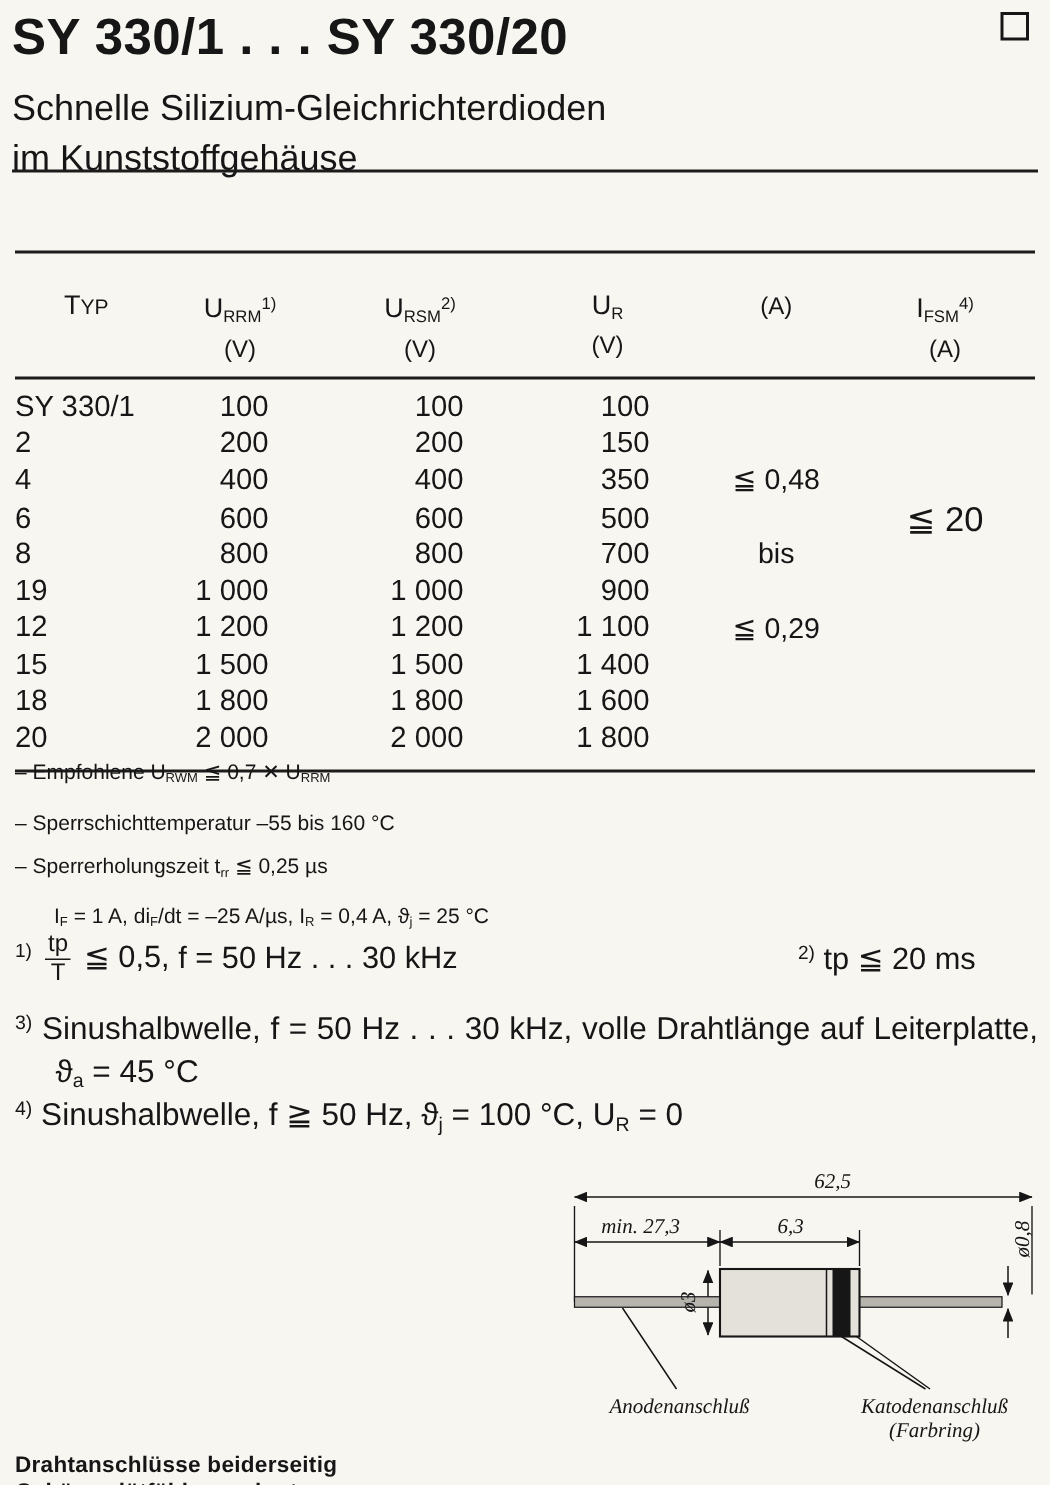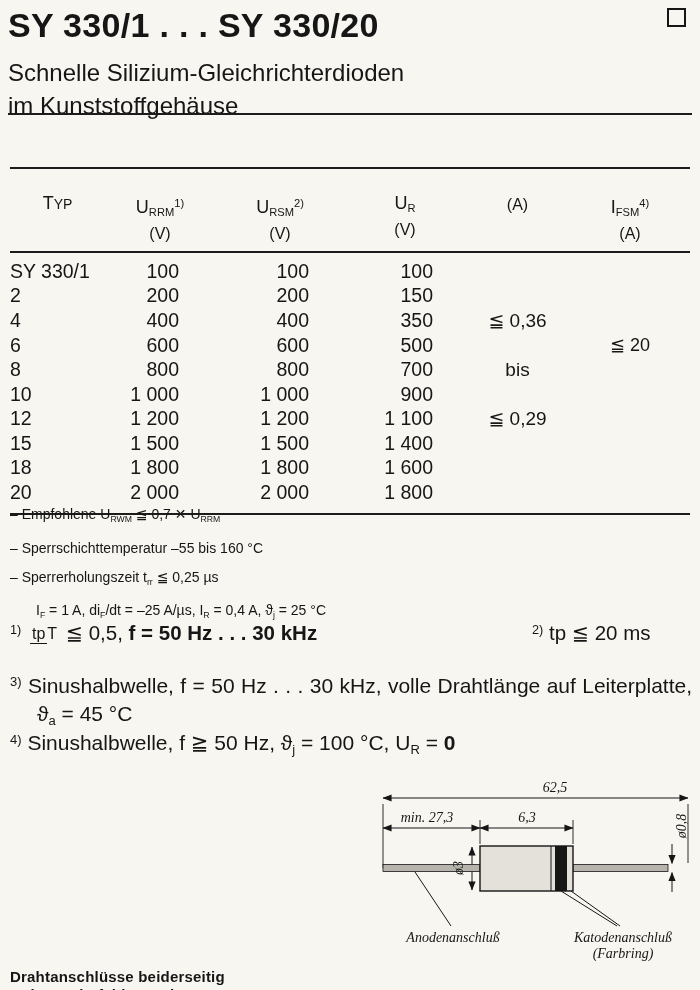--- a/index.html
+++ b/index.html
@@ -7,21 +7,21 @@
   body {
     position:relative;
     background:#f8f6f1;
     color:#161616;
     font-family:"Liberation Sans", sans-serif;
     overflow:hidden;
   }
   .sub { font-size:0.62em; vertical-align:-0.3em;text-align:center; }
   .sup { font-size:0.62em; vertical-align:0.5em; }
   .small { font-size:0.78em; }
-  .b { font-weight:700;margin-top:12px; }
+  .b { font-weight:400;margin-top:12px; }
 
   .title {
     position:absolute; left:8px; top:6px;
     font-size:34px; font-weight:700; letter-spacing:0.3px;
   }
   .corner-box {
     position:absolute; right:14px; top:8px;
     width:19px; height:19px; border:2.5px solid #161616; background:transparent;
   }
   .subtitle {
@@ -50,33 +50,33 @@
     display:grid;
     grid-template-columns:95px 110px 130px 120px 105px 120px;
     height:24.6px; align-items:center;
     font-size:19.5px;
   }
   .tcell.c0 { text-align:left; padding-right:10px; }
   .tcell.c1 { text-align:right; padding-right:36px; }
   .tcell.c2 { text-align:right; padding-right:36px; }
   .tcell.c3 { text-align:right; padding-right:32px; }
   .tcell.c4 { text-align:center; font-size:19px; }
-  .tcell.c5 { text-align:center; font-size:18px; }
+  .tcell.c5 { text-align:center; font-size:23px; }
 
   .notes { position:absolute; left:10px; top:500px; width:682px; font-size:14px; }
   .note { line-height:29px; }
   .note.indent { padding-left:26px; }
 
   .fnrow {
     position:absolute; left:10px; top:621px; width:680px;
     display:flex; align-items:center; font-size:20.5px;
   }
   .fn-right { margin-left:auto; width:158px; }
   .frac {
-    display:inline-flex; flex-direction:row; text-align:center;
+    display:inline-flex; flex-direction:column; text-align:center;
     vertical-align:middle; font-size:16px; line-height:1.1; margin:0 3px;
   }
   .frac .ft { border-bottom:1.6px solid #161616; padding:0 2px; display:block; }
   .frac .fb { display:block; }
 
   .f3 {
     position:absolute; left:10px; top:668px; width:682px;
     font-size:21px; line-height:28px;
     padding-left:27px; text-indent:-27px; text-align:justify;
   }
@@ -147,41 +147,41 @@
         <div class="tcell c2">200</div>
         <div class="tcell c3">150</div>
         <div class="tcell c4"></div>
         <div class="tcell c5"></div>
       </div>
       <div class="trow">
         <div class="tcell c0">4</div>
         <div class="tcell c1">400</div>
         <div class="tcell c2">400</div>
         <div class="tcell c3">350</div>
-        <div class="tcell c4">≦ 0,36</div>
+        <div class="tcell c4">≦ 0,48</div>
         <div class="tcell c5"></div>
       </div>
       <div class="trow">
         <div class="tcell c0">6</div>
         <div class="tcell c1">600</div>
         <div class="tcell c2">600</div>
         <div class="tcell c3">500</div>
         <div class="tcell c4"></div>
         <div class="tcell c5">≦ 20</div>
       </div>
       <div class="trow">
         <div class="tcell c0">8</div>
         <div class="tcell c1">800</div>
         <div class="tcell c2">800</div>
         <div class="tcell c3">700</div>
         <div class="tcell c4">bis</div>
         <div class="tcell c5"></div>
       </div>
       <div class="trow">
-        <div class="tcell c0">10</div>
+        <div class="tcell c0">19</div>
         <div class="tcell c1">1 000</div>
         <div class="tcell c2">1 000</div>
         <div class="tcell c3">900</div>
         <div class="tcell c4"></div>
         <div class="tcell c5"></div>
       </div>
       <div class="trow">
         <div class="tcell c0">12</div>
         <div class="tcell c1">1 200</div>
         <div class="tcell c2">1 200</div>

